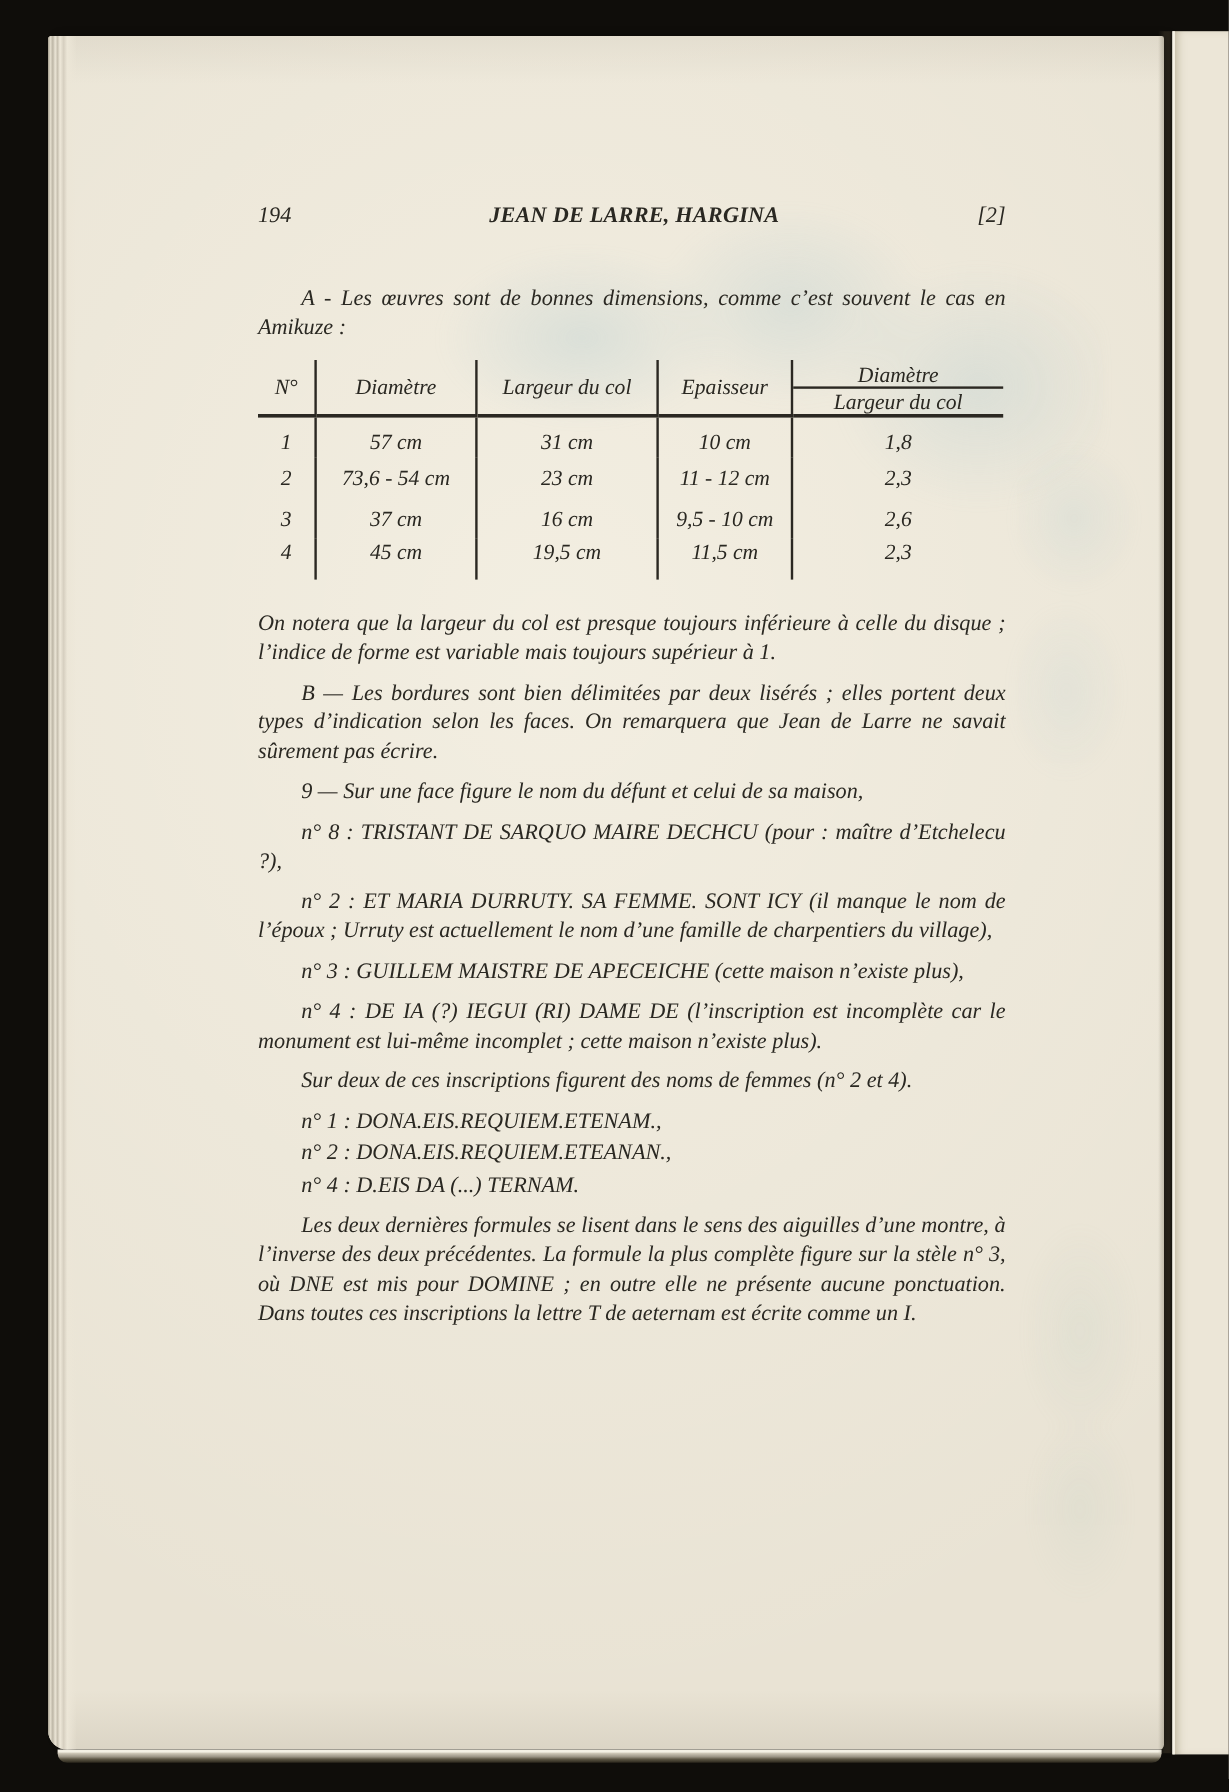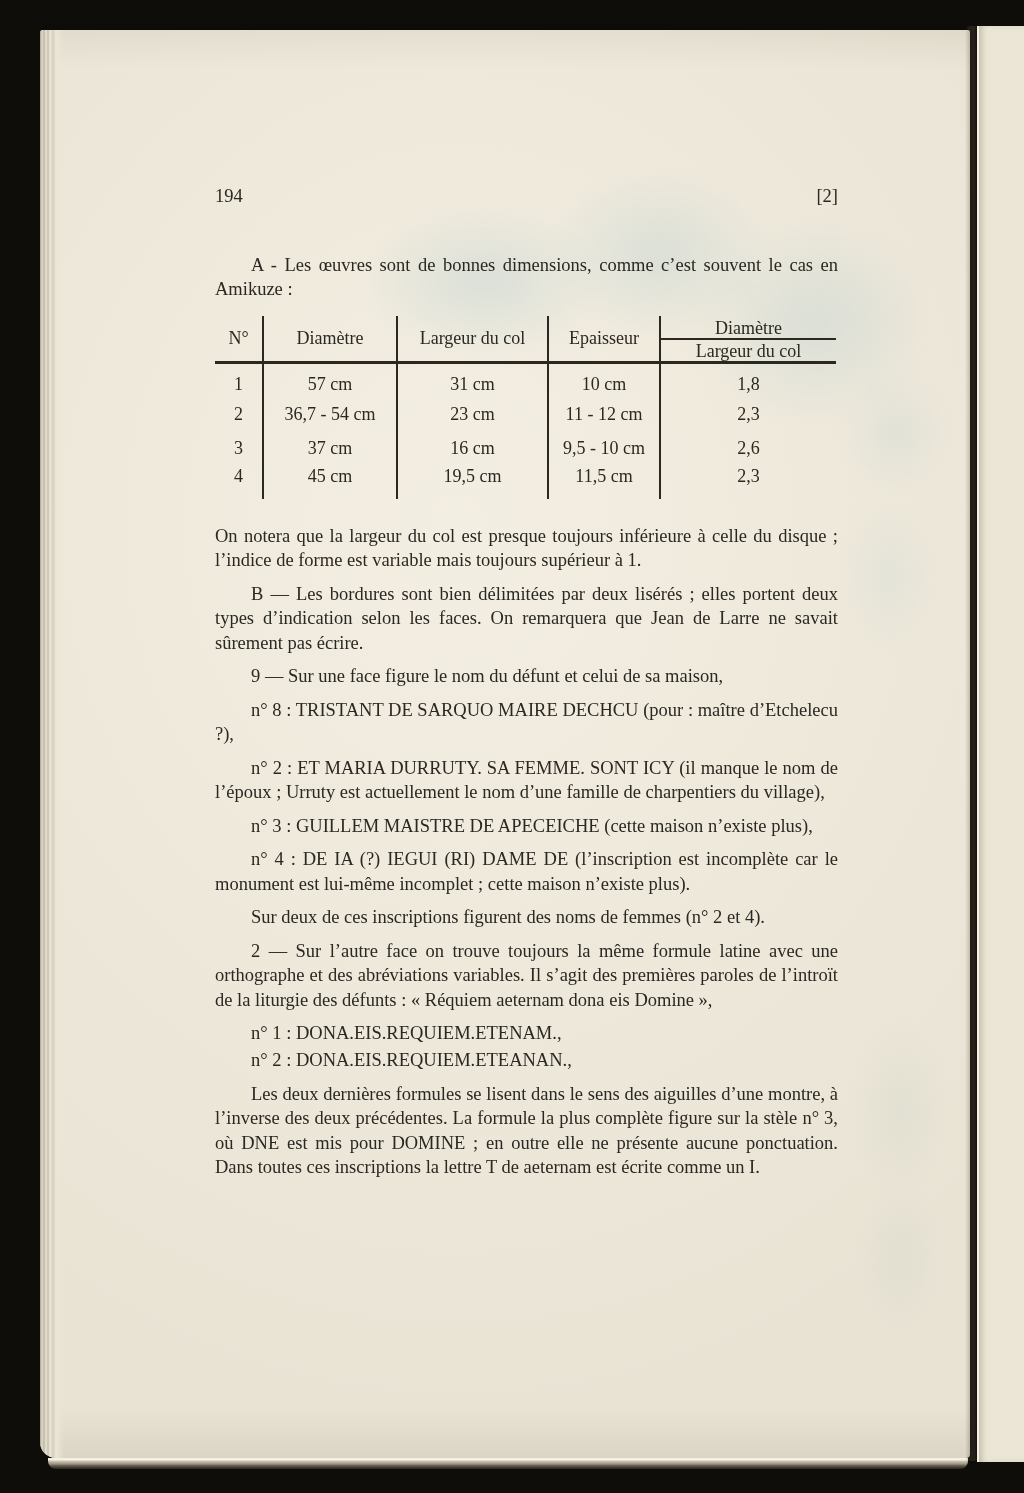--- a/index.html
+++ b/index.html
@@ -66,23 +66,23 @@
   }
   .ghost-3 {
     left: 800px; top: 980px; width: 120px; height: 330px; opacity: .22;
     background:
       radial-gradient(ellipse 60% 40% at 50% 30%, rgba(160,190,180,0.5), rgba(160,190,180,0) 70%),
       radial-gradient(ellipse 55% 35% at 50% 75%, rgba(160,190,180,0.45), rgba(160,190,180,0) 70%);
   }
 
   
   .content {
-    position: absolute; left: 175px; top: 154px; width: 623px;
+    position: absolute; left: 175px; top: 138px; width: 623px;
     color: #2a2822;
-    font-size: 18.5px; line-height: 24.5px;
+    font-size: 18.5px; line-height: 24.5px; font-style: italic;
   }
   .head-row { display: flex; justify-content: space-between; align-items: baseline; font-size: 18.5px; }
   .running-title { font-weight: bold; letter-spacing: .2px; }
 
   p { margin: 9px 0 0; text-align: justify; }
   p.flush { text-indent: 0; margin-top: 25px; }
   p.ind { text-indent: 36px; }
   .intro { margin-top: 44px; }
 
   .formulas { margin-top: 9px; }
@@ -112,20 +112,21 @@
 <div class="main-page">
   <div class="edge-left"></div>
   <div class="ghost ghost-1"></div>
   <div class="ghost ghost-2"></div>
   <div class="ghost ghost-3"></div>
 
   <div class="content">
 
     <div class="head-row">
       <span>194</span>
+      <span class="running-title">JEAN DE LARRE, HARGINA</span>
       <span>[2]</span>
     </div>
 
     <p class="ind intro">A  -  Les œuvres sont de bonnes dimensions, comme c’est souvent le cas en Amikuze :</p>
 
     <table class="dims">
       <colgroup>
         <col style="width:48px">
           <col style="width:134px">
           <col style="width:151px">
@@ -147,21 +148,21 @@
       <tbody>
         <tr>
           <td>1</td>
           <td>57 cm</td>
           <td>31 cm</td>
           <td>10 cm</td>
           <td>1,8</td>
         </tr>
         <tr>
           <td>2</td>
-          <td>36,7 - 54 cm</td>
+          <td>73,6 - 54 cm</td>
           <td>23 cm</td>
           <td>11 - 12 cm</td>
           <td>2,3</td>
         </tr>
         <tr>
           <td>3</td>
           <td>37 cm</td>
           <td>16 cm</td>
           <td>9,5 - 10 cm</td>
           <td>2,6</td>
@@ -177,25 +178,25 @@
     </table>
 
     <p class="flush">On notera que la largeur du col est presque toujours inférieure à celle du disque ; l’indice de forme est variable mais toujours supérieur à 1.</p>
     <p class="ind">B  —  Les bordures sont bien délimitées par deux lisérés ; elles portent deux types d’indication selon les faces. On remarquera que Jean de Larre ne savait sûrement pas écrire.</p>
     <p class="ind">9  —  Sur une face figure le nom du défunt et celui de sa maison,</p>
     <p class="ind">n° 8 : TRISTANT DE SARQUO MAIRE DECHCU (pour : maître d’Etchelecu ?),</p>
     <p class="ind">n° 2 : ET MARIA DURRUTY. SA FEMME. SONT ICY (il manque le nom de l’époux ; Urruty est actuellement le nom d’une famille de charpentiers du village),</p>
     <p class="ind">n° 3 :  GUILLEM  MAISTRE  DE  APECEICHE  (cette maison n’existe plus),</p>
     <p class="ind">n° 4 : DE IA (?) IEGUI (RI) DAME DE (l’inscription est incomplète car le monument est lui-même incomplet ; cette maison n’existe plus).</p>
     <p class="ind">Sur deux de ces inscriptions figurent des noms de femmes (n° 2 et 4).</p>
-    <p class="ind">2  —  Sur l’autre face on trouve toujours la même formule latine avec une orthographe et des abréviations variables. Il s’agit des premières paroles de l’introït de la liturgie des défunts : « Réquiem aeternam dona eis Domine »,</p>
 
     <div class="formulas">
       <p>n° 1 : DONA.EIS.REQUIEM.ETENAM.,</p>
       <p>n° 2 : DONA.EIS.REQUIEM.ETEANAN.,</p>
+      <p>n° 4 : D.EIS DA (...) TERNAM.</p>
     </div>
 
     <p class="ind">Les deux dernières formules se lisent dans le sens des aiguilles d’une montre, à l’inverse des deux précédentes. La formule la plus complète figure sur la stèle n° 3, où DNE est mis pour DOMINE ; en outre elle ne présente aucune ponctuation. Dans toutes ces inscriptions la lettre T de aeternam est écrite comme un I.</p>
 
   </div>
 </div>
 
 <div class="edge-bottom"></div>
 <div class="gutter-shadow"></div>
 <div class="right-page"></div>

